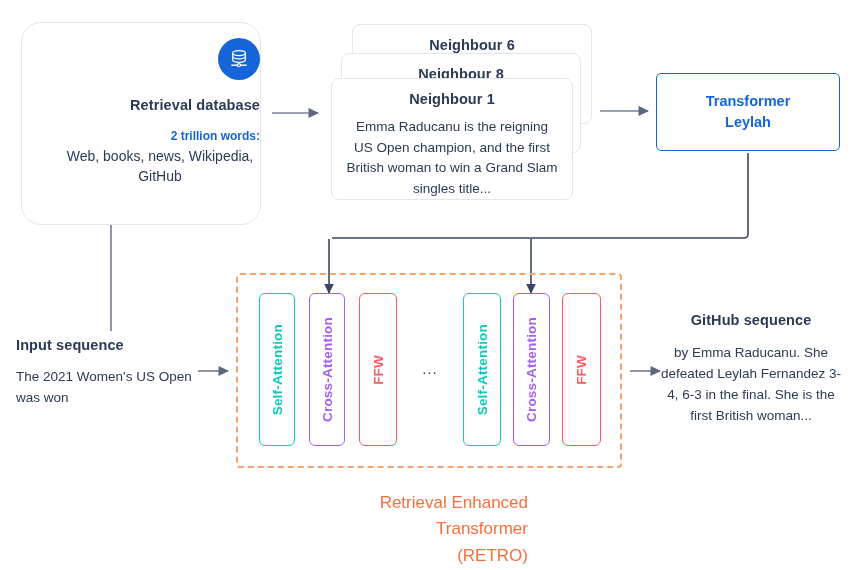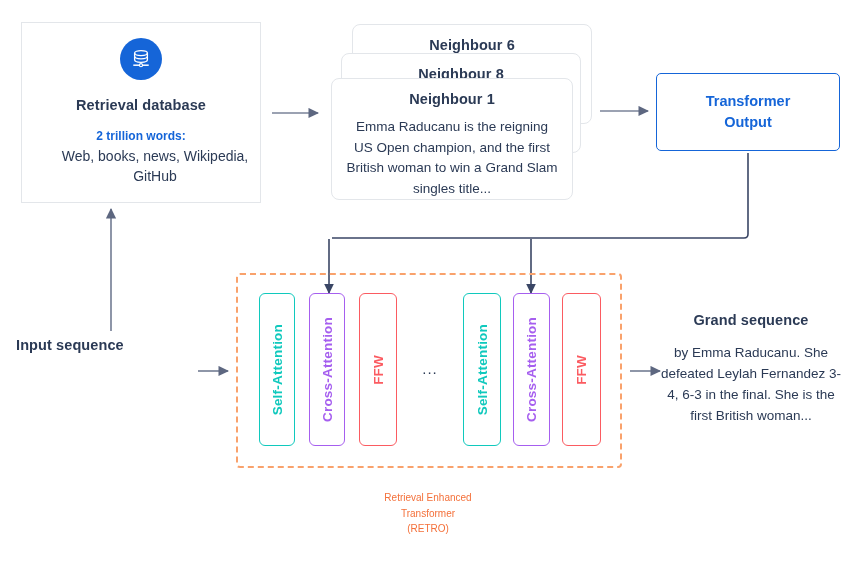--- a/index.html
+++ b/index.html
@@ -16,28 +16,28 @@
     width: 860px;
     height: 570px;
     background: #ffffff;
     overflow: hidden;
   }
   .abs { position: absolute; }
 
   
   #retrieval-db {
     left: 21px; top: 22px;
-    width: 240px; height: 181px;
+    width: 240px; height: 203px;
     border: 1px solid #e3e6ea;
-    border-radius: 0;
+    border-radius: 20px;
     background: #fff;
     box-sizing: border-box;
     display: flex;
     flex-direction: column;
-    align-items: center;
+    align-items: flex-end;
     padding-top: 15px;
   }
   #db-icon-circle {
     width: 42px; height: 42px;
     border-radius: 50%;
     background: #1565D8;
     display: flex;
     align-items: center;
     justify-content: center;
   }
@@ -147,22 +147,22 @@
     width: 24px;
     text-align: center;
     font-size: 15px;
     color: #2b3a55;
     letter-spacing: 1px;
   }
 
   #retro-caption {
     left: 328px; top: 490px;
     width: 200px;
-    text-align: center;
-    font-size: 10px;
+    text-align: right;
+    font-size: 17px;
     color: #F4703A;
     line-height: 1.55;
   }
 
   
   #input-seq { left: 16px; top: 337px; width: 185px; text-align: left; }
   .seq-title {
     font-size: 14.5px;
     font-weight: bold;
     color: #2b3a55;
@@ -233,21 +233,21 @@
     <div class="neighbour-title">Neighbour 8</div>
   </div>
   <div id="neighbour-1" class="neighbour-card abs">
     <div class="neighbour-title">Neighbour 1</div>
     <div class="neighbour-body">Emma Raducanu is the reigning US Open champion, and the first British woman to win a Grand Slam singles title...</div>
   </div>
 
   <div id="transformer-encoder" class="abs">
     <div class="enc-label">
       <div>Transformer</div>
-      <div>Output</div>
+      <div>Leylah</div>
     </div>
   </div>
 
   <div id="retro-box" class="abs"></div>
 
   <div class="layer-block blk-self abs" style="left:259px; top:293px; width:36px; height:153px;">
     <span class="vlabel">Self-Attention</span>
   </div>
   <div class="layer-block blk-cross abs" style="left:309px; top:293px; width:36px; height:153px;">
     <span class="vlabel">Cross-Attention</span>
@@ -269,20 +269,21 @@
   </div>
 
   <div id="retro-caption" class="abs">
     <div>Retrieval Enhanced</div>
     <div>Transformer</div>
     <div>(RETRO)</div>
   </div>
 
   <div id="input-seq" class="abs">
     <div class="seq-title">Input sequence</div>
+    <div class="seq-body">The 2021 Women's US Open was won</div>
   </div>
 
   <div id="output-seq" class="abs">
-    <div class="seq-title">Grand sequence</div>
+    <div class="seq-title">GitHub sequence</div>
     <div class="seq-body">by Emma Raducanu. She defeated Leylah Fernandez 3-4, 6-3 in the final. She is the first British woman...</div>
   </div>
 
 </div>
 
 </body></html>

